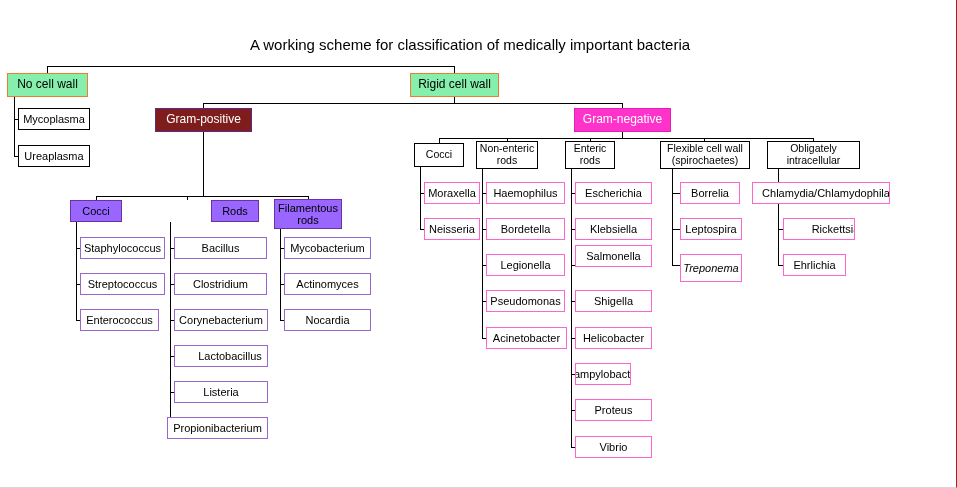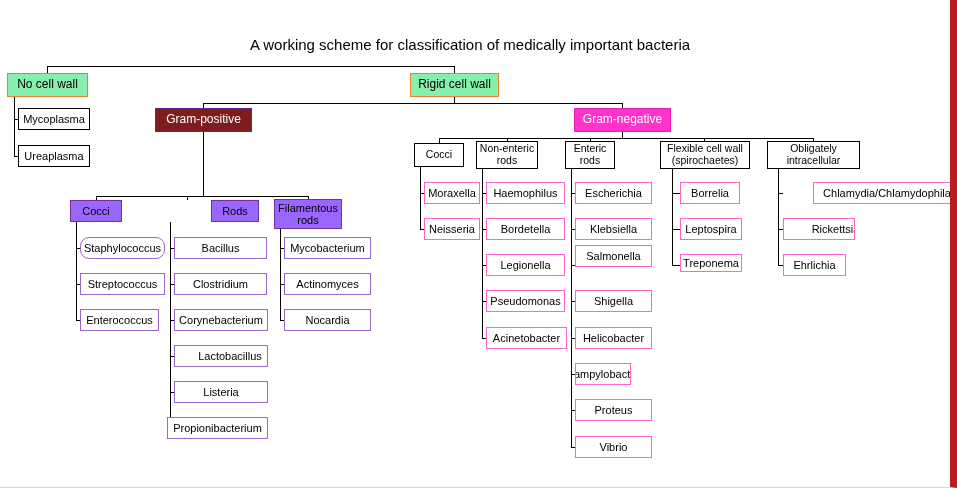--- a/index.html
+++ b/index.html
@@ -1,20 +1,20 @@
 <!DOCTYPE html>
 <html><head>
 <meta charset="utf-8">
 <style>
   * { margin:0; padding:0; box-sizing:border-box; }
   html,body { background:#ffffff; }
   body { font-family:"Liberation Sans", sans-serif; }
   .page {
     position:relative; width:957px; height:488px; background:#fff;
-    border-right:7px solid #b91c1c; border-bottom:1px solid #d6d6d6;
+    border-right:1px solid #b91c1c; border-bottom:1px solid #d6d6d6;
     overflow:hidden;
   }
   .connectors { position:absolute; top:0; left:0; }
   .title {
     position:absolute; top:36px; left:120px; width:700px;
     text-align:center; font-size:15px; color:#000;
   }
   .node {
     position:absolute; display:flex; align-items:center; justify-content:center;
     text-align:center; background:#fff; color:#000;
@@ -122,21 +122,21 @@
   <div class="node leaf leaf-black" style="left:18px;top:108px;width:72px;height:22px;">Mycoplasma</div>
   <div class="node leaf leaf-black" style="left:18px;top:145px;width:72px;height:22px;">Ureaplasma</div>
 
   <div class="node header-purple" style="left:155px;top:108px;width:97px;height:24px;">Gram-positive</div>
   <div class="node header-pink" style="left:574px;top:108px;width:97px;height:24px;">Gram-negative</div>
 
   <div class="node grp-purple" style="left:70px;top:200px;width:52px;height:22px;">Cocci</div>
   <div class="node grp-purple" style="left:180px;top:200px;width:48px;height:22px;margin-left:31px;">Rods</div>
   <div class="node grp-purple" style="left:274px;top:199px;width:68px;height:30px;">Filamentous rods</div>
 
-  <div class="node leaf leaf-purple" style="left:80px;top:237px;width:85px;height:22px;border-radius:9px;">Staphylococcus</div>
+  <div class="node leaf leaf-purple" style="left:80px;top:237px;width:85px;height:22px;">Staphylococcus</div>
   <div class="node leaf leaf-purple" style="left:80px;top:273px;width:85px;height:22px;">Streptococcus</div>
   <div class="node leaf leaf-purple" style="left:80px;top:309px;width:79px;height:22px;">Enterococcus</div>
 
   <div class="node leaf leaf-purple" style="left:174px;top:237px;width:93px;height:22px;">Bacillus</div>
   <div class="node leaf leaf-purple" style="left:174px;top:273px;width:93px;height:22px;">Clostridium</div>
   <div class="node leaf leaf-purple" style="left:174px;top:309px;width:94px;height:22px;">Corynebacterium</div>
   <div class="node leaf leaf-purple" style="left:174px;top:345px;width:94px;height:22px;padding-left:20px;">Lactobacillus</div>
   <div class="node leaf leaf-purple" style="left:174px;top:381px;width:94px;height:22px;">Listeria</div>
   <div class="node leaf leaf-purple" style="left:167px;top:417px;width:101px;height:22px;">Propionibacterium</div>
 
@@ -163,19 +163,19 @@
   <div class="node leaf leaf-pink" style="left:575px;top:218px;width:77px;height:22px;">Klebsiella</div>
   <div class="node leaf leaf-pink" style="left:575px;top:245px;width:77px;height:22px;">Salmonella</div>
   <div class="node leaf leaf-pink" style="left:575px;top:290px;width:77px;height:22px;">Shigella</div>
   <div class="node leaf leaf-pink" style="left:575px;top:327px;width:77px;height:22px;">Helicobacter</div>
   <div class="node leaf leaf-pink" style="left:575px;top:363px;width:56px;height:22px;">Campylobacter</div>
   <div class="node leaf leaf-pink" style="left:575px;top:399px;width:77px;height:22px;">Proteus</div>
   <div class="node leaf leaf-pink" style="left:575px;top:436px;width:77px;height:22px;">Vibrio</div>
 
   <div class="node leaf leaf-pink" style="left:680px;top:182px;width:60px;height:22px;">Borrelia</div>
   <div class="node leaf leaf-pink" style="left:680px;top:218px;width:62px;height:22px;">Leptospira</div>
-  <div class="node leaf leaf-pink" style="left:680px;top:254px;width:62px;height:18px;">Treponema</div>
+  <div class="node leaf leaf-pink" style="left:680px;top:254px;width:62px;height:28px;font-style:italic;">Treponema</div>
 
-  <div class="node leaf leaf-pink" style="left:813px;top:182px;width:138px;height:22px;padding-left:12px;">Chlamydia/Chlamydophila</div>
+  <div class="node leaf leaf-pink" style="left:752px;top:182px;width:138px;height:22px;padding-left:12px;">Chlamydia/Chlamydophila</div>
   <div class="node leaf leaf-pink" style="left:783px;top:218px;width:72px;height:22px;padding-left:35px;">Rickettsia</div>
   <div class="node leaf leaf-pink" style="left:783px;top:254px;width:63px;height:22px;">Ehrlichia</div>
 
 </div>
 
 </body></html>

